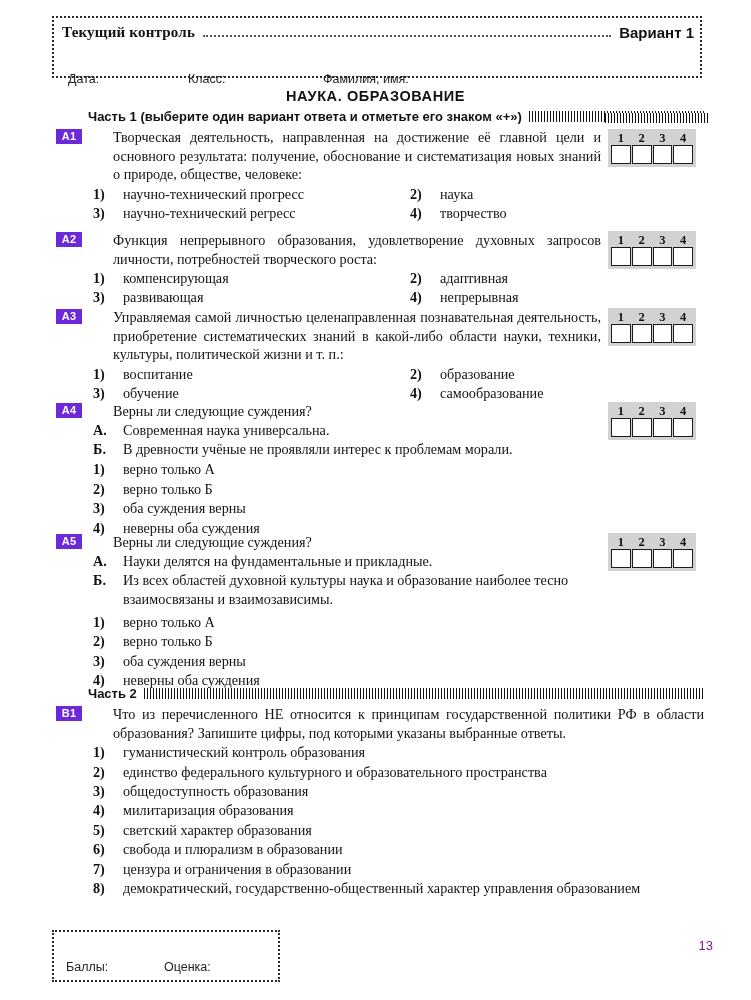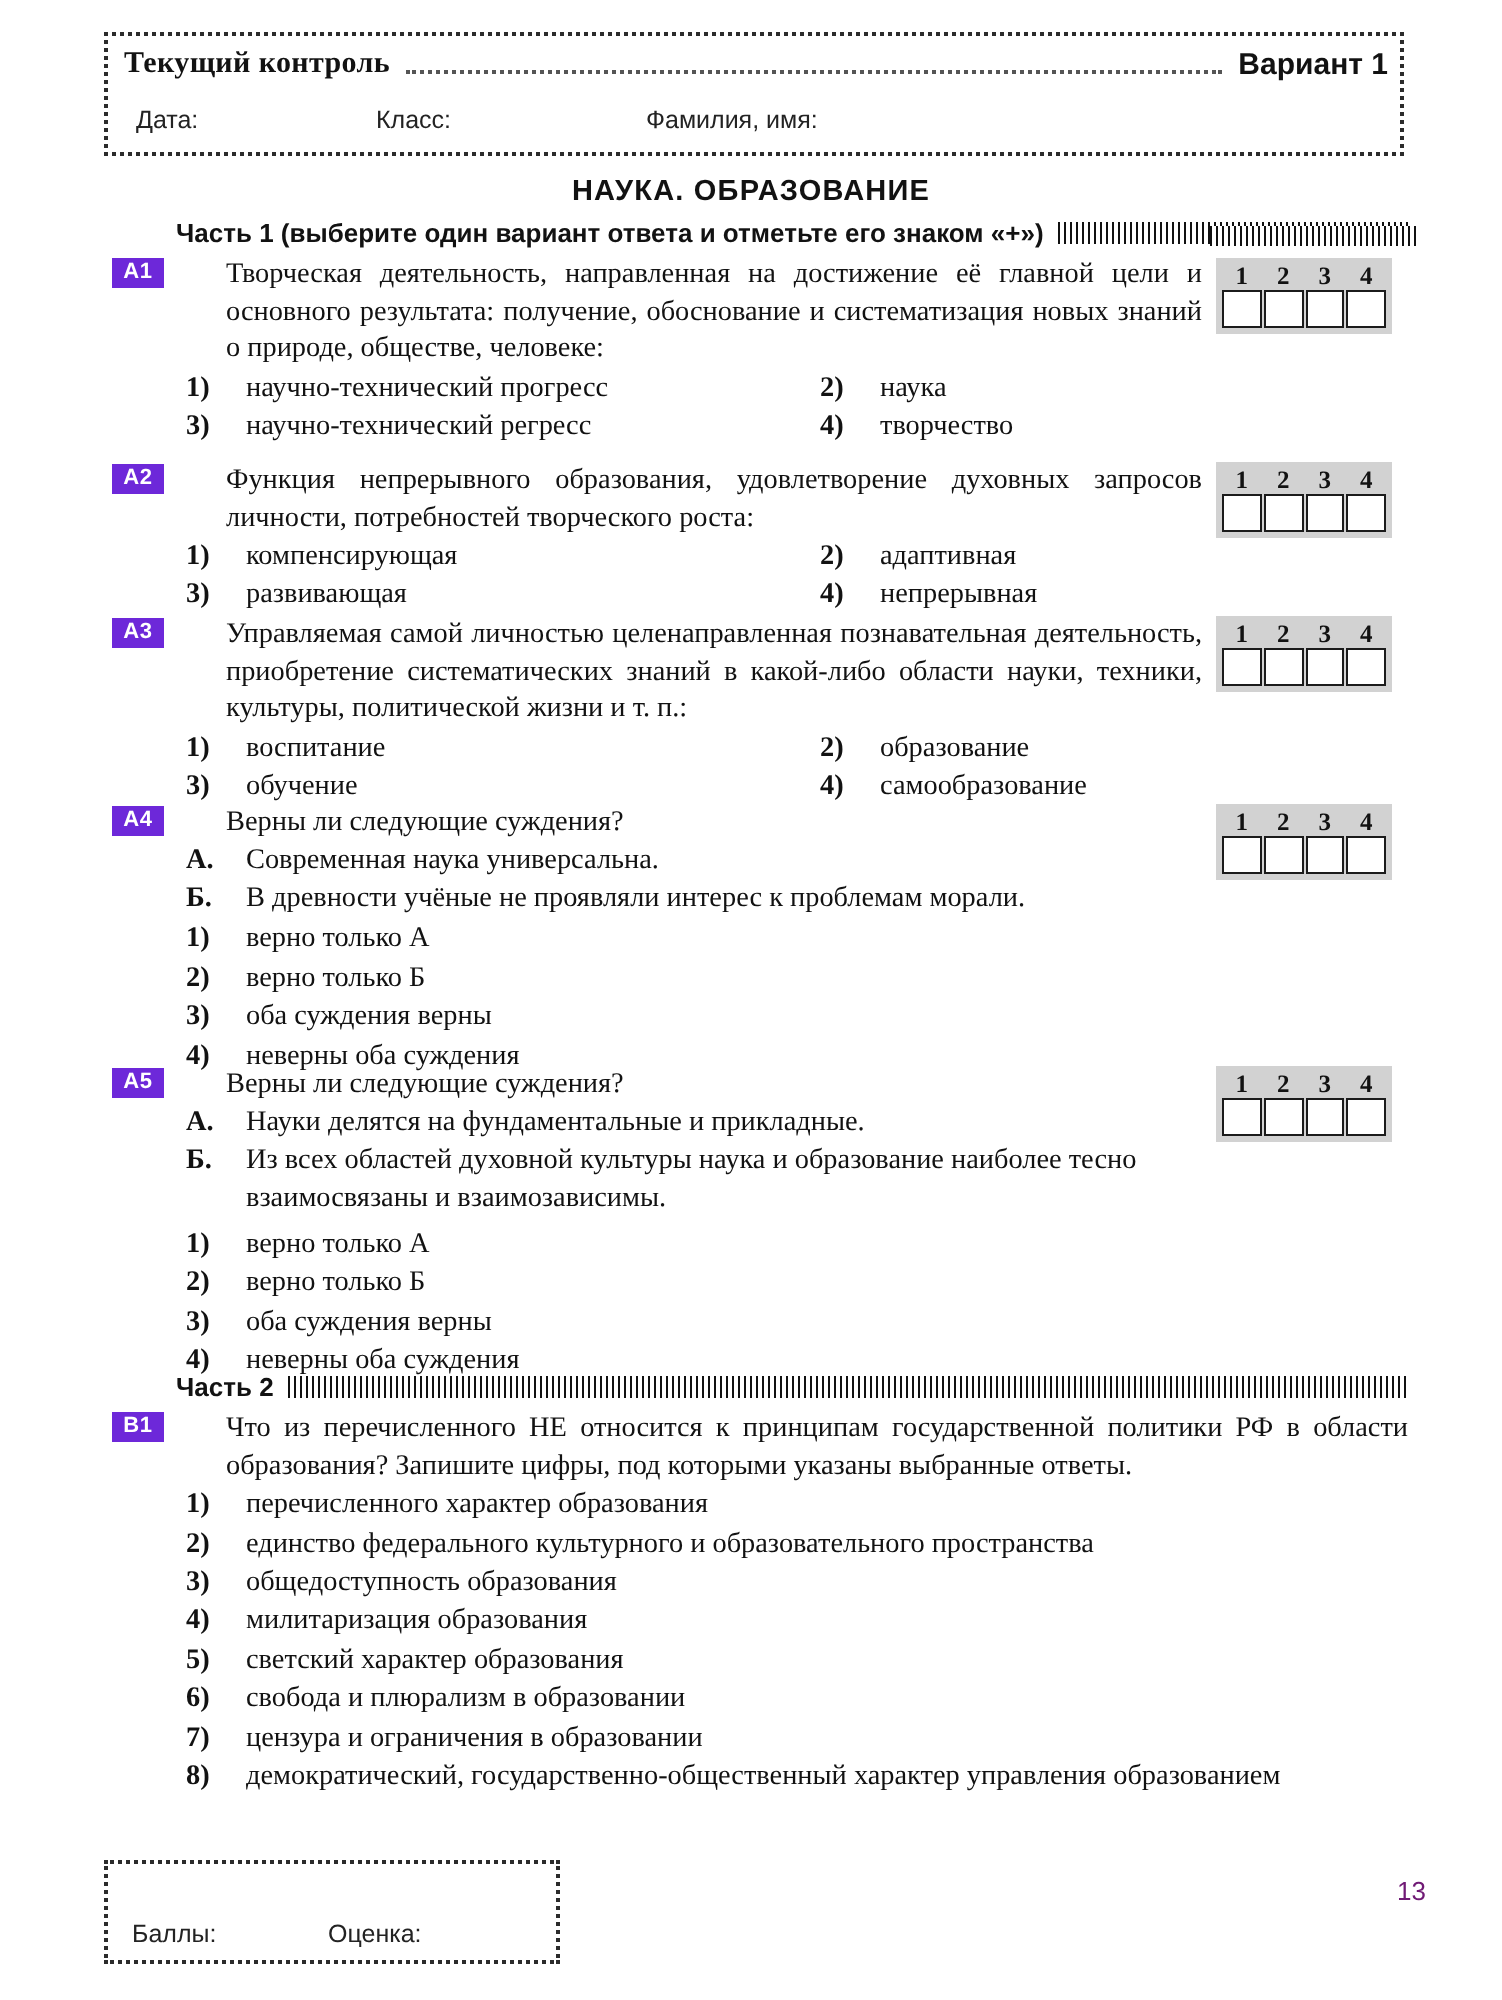--- a/index.html
+++ b/index.html
@@ -55,21 +55,21 @@
     height: 1px;
   }
   .hdr-variant {
     font-family: Liberation Sans, sans-serif;
     font-weight: bold;
     font-size: 15px;
   }
   .header-bottom {
     position: absolute;
     left: 14px;
-    top: 32px;
+    top: 51px;
     height: 20px;
     display: flex;
     align-items: center;
     font-family: "Liberation Sans", sans-serif;
     font-size: 12.5px;
     color: #232323;
   }
   .header-bottom .f-date { width: 120px; }
   .header-bottom .f-class { width: 135px; }
   .header-bottom .f-name { width: 240px; }
@@ -526,21 +526,21 @@
     <span class="hatch" style="flex:1 1 auto;"></span>
   </div>
 
   <div class="q" style="top:705px; left:56px; width:648px;">
     <span class="q-badge">B1</span>
     <div class="q-body">
       <div class="q-stem">Что из перечисленного НЕ относится к принципам государственной политики РФ в области образования? Запишите цифры, под которыми указаны выбранные ответы.</div>
       <div class="optlist">
         <div class="opt">
           <span class="opt-num">1)</span>
-          <span class="opt-txt">перечисленного характер образования</span>
+          <span class="opt-txt">гуманистический контроль образования</span>
         </div>
         <div class="opt">
           <span class="opt-num">2)</span>
           <span class="opt-txt">единство федерального культурного и образовательного пространства</span>
         </div>
         <div class="opt">
           <span class="opt-num">3)</span>
           <span class="opt-txt">общедоступность образования</span>
         </div>
         <div class="opt">

